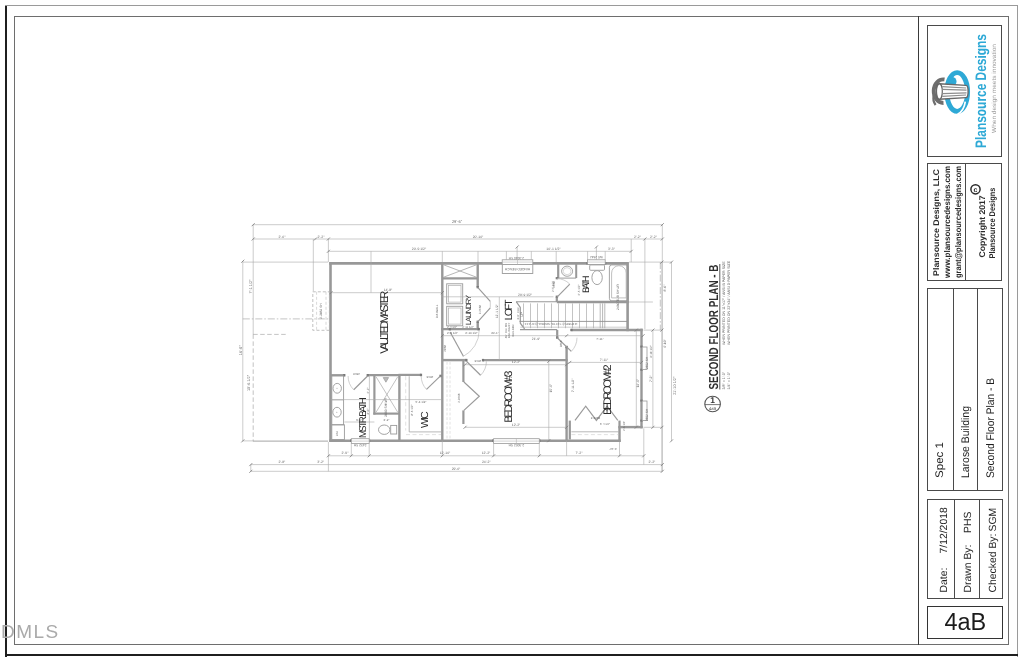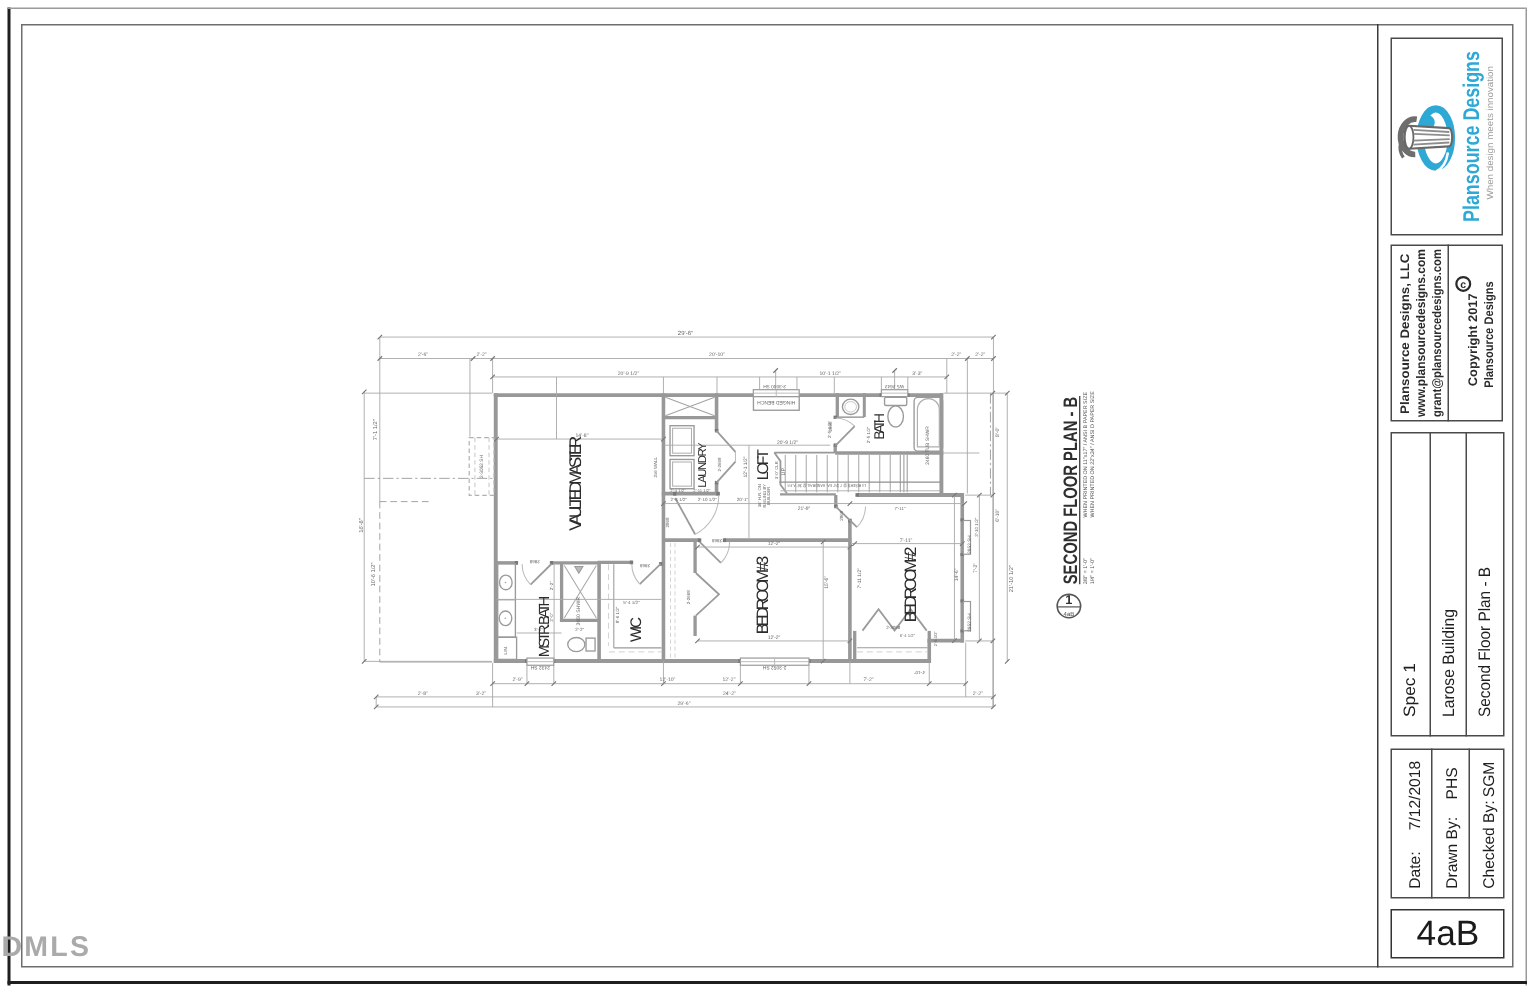--- a/index.html
+++ b/index.html
@@ -85,21 +85,21 @@
     <text transform="translate(44.2,34) rotate(-90)">PHS</text>
     <text transform="translate(68.7,93.5) rotate(-90)">Checked By:</text>
     <text transform="translate(68.7,32.5) rotate(-90)">SGM</text>
   </g>
 </svg>
 
 <div class="abs" style="left:927.3px;top:606.3px;width:76px;height:32.9px;border:1.4px solid #333333;box-sizing:border-box;"></div>
 
 <div class="abs" style="left:927.3px;top:607px;width:76px;height:32px;font-size:23.5px;color:#1b1b1b;text-align:center;line-height:31px;">4aB</div>
 
-<div class="abs" style="left:1px;top:620.5px;font-size:19px;color:#aaaaaa;letter-spacing:1.5px;font-weight:bold;">DMLS</div>
+<div class="abs" style="left:1px;top:620.5px;font-size:19px;color:#aaaaaa;letter-spacing:1.5px;">DMLS</div>
 
 <svg class="abs" style="left:0px;top:0px;" width="1024" height="662" viewBox="0 0 1024 662">
 <g stroke-linecap="butt" fill="none">
 
 <path d="M329.2,263.4 H628.4" stroke="#989898" stroke-width="2.6"></path>
 
 <path d="M330.5,262.1 V441.9" stroke="#989898" stroke-width="2.6"></path>
 
 <path d="M329.2,440.7 H620.7" stroke="#989898" stroke-width="2.6"></path>
 

